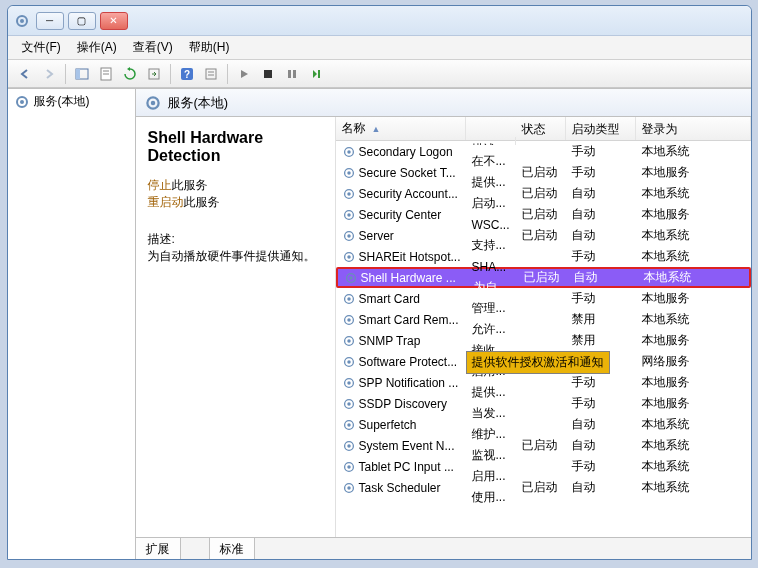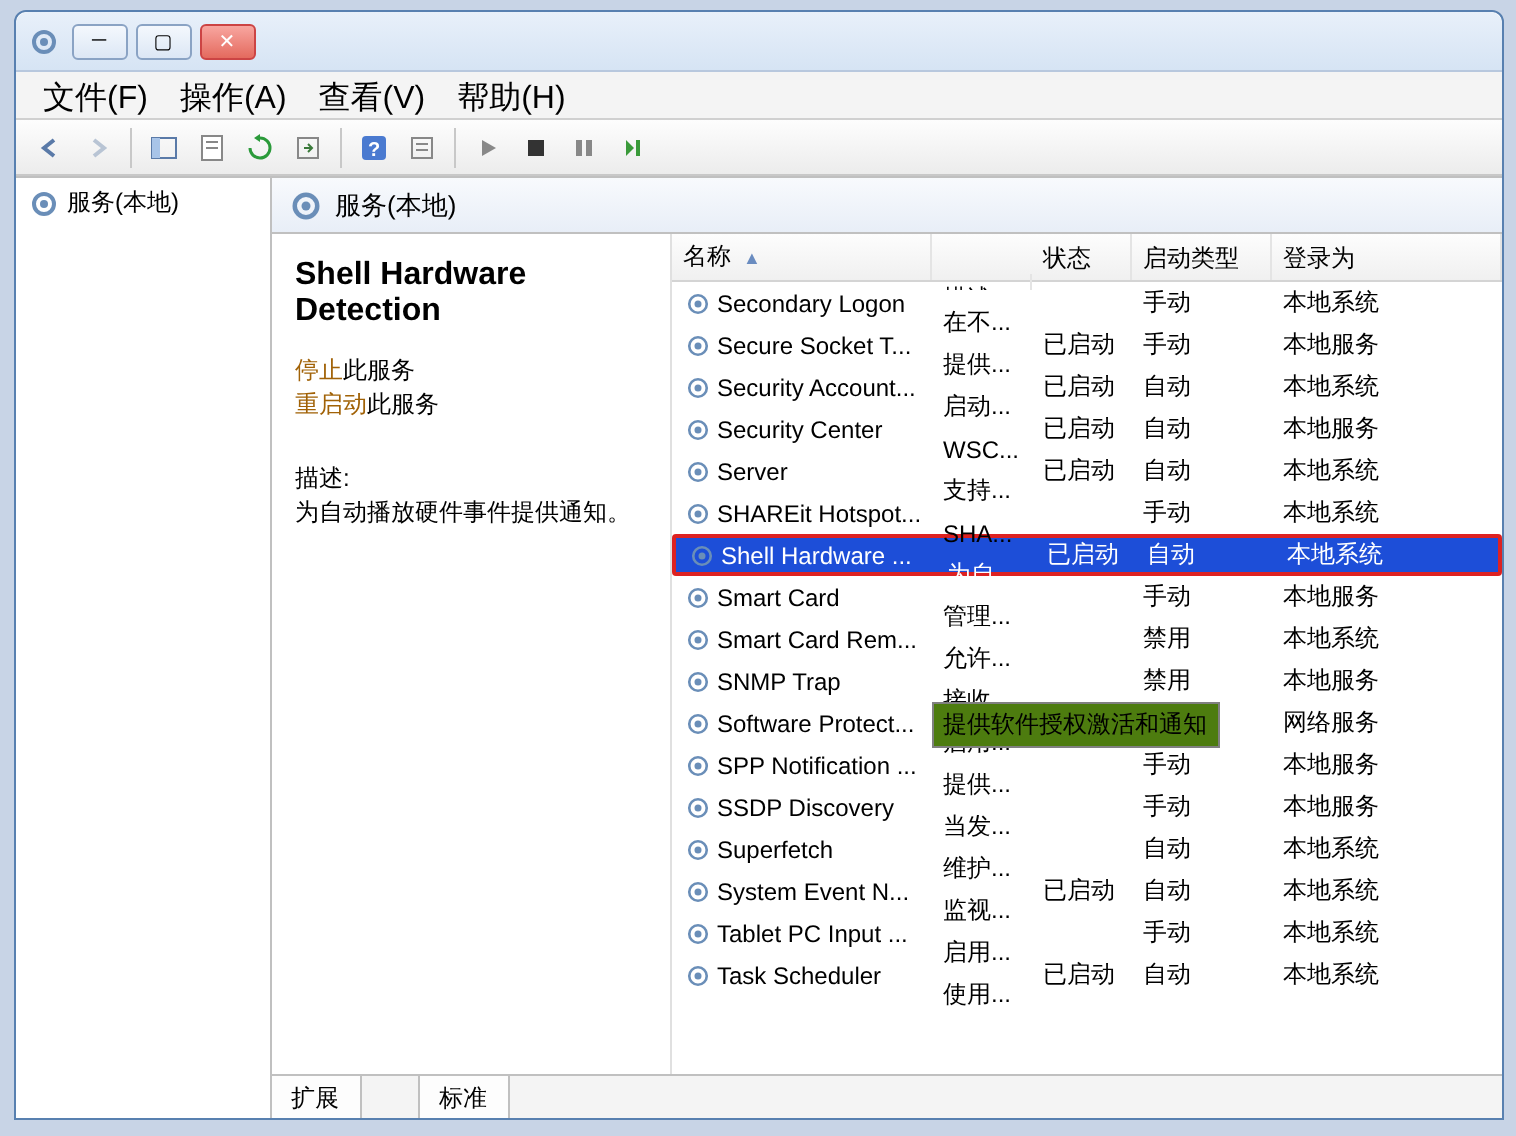--- a/index.html
+++ b/index.html
@@ -4,21 +4,21 @@
 <style>
 * { margin: 0; padding: 0; box-sizing: border-box; font-family: "Microsoft YaHei", "SimSun", Tahoma, sans-serif; }
 body { background: #c8d4e6; width: 758px; height: 568px; overflow: hidden; }
 .window { width: 745px; height: 555px; margin: 5px auto; background: #fff; border: 1px solid #5880b0; border-radius: 6px 6px 0 0; display: flex; flex-direction: column; }
 .titlebar { height: 30px; background: linear-gradient(#e8f0fa, #d6e4f4); border-radius: 6px 6px 0 0; display: flex; align-items: center; padding: 0 6px; border-bottom: 1px solid #b8c8de; }
 .titlebar .gear { width: 16px; height: 16px; margin-right: 6px; }
 .titlebar .title { font-size: 12px; color: #000; flex: 1; }
 .win-btns { display: flex; gap: 4px; }
 .win-btn { width: 28px; height: 18px; border: 1px solid #8aa3c4; border-radius: 3px; background: linear-gradient(#f4f8fd,#dce7f5); font-size: 10px; display: flex; align-items: center; justify-content: center; cursor: pointer; }
 .win-btn.close { background: linear-gradient(#f8a6a0,#e46a5e); border-color: #c44; color: #fff; }
-.menubar { height: 24px; background: #f4f4f4; border-bottom: 1px solid #d0d0d0; display: flex; align-items: flex-start; padding: 0 6px; font-size: 16px; }
+.menubar { height: 24px; background: #f4f4f4; border-bottom: 1px solid #d0d0d0; display: flex; align-items: center; padding: 0 6px; font-size: 12px; }
 .menubar span { padding: 3px 8px; cursor: pointer; }
 .toolbar { height: 28px; background: linear-gradient(#fdfdfd,#ececec); border-bottom: 1px solid #c8c8c8; display: flex; align-items: center; padding: 0 6px; gap: 2px; }
 .tbtn { width: 22px; height: 22px; border: 1px solid transparent; display: flex; align-items: center; justify-content: center; cursor: pointer; border-radius: 2px; }
 .tsep { width: 1px; height: 20px; background: #c8c8c8; margin: 0 3px; }
 .body-area { flex: 1; display: flex; border-top: 1px solid #c0c0c0; overflow: hidden; }
 .tree-pane { width: 128px; border-right: 1px solid #c0c0c0; background: #fff; }
 .tree-item { display: flex; align-items: center; padding: 4px 6px; font-size: 12px; background: #fff; }
 .tree-item .gear { width: 16px; height: 16px; margin-right: 4px; }
 .right-pane { flex: 1; display: flex; flex-direction: column; overflow: hidden; }
 .right-header { height: 28px; background: linear-gradient(#f8fafd,#e8eef7); border-bottom: 1px solid #c0c0c0; display: flex; align-items: center; padding: 0 8px; font-size: 13px; }
@@ -34,26 +34,26 @@
 .col-name { width: 130px; display: flex; align-items: center; }
 .col-desc { width: 50px; margin-top: 20px; }
 .col-stat { width: 50px; }
 .col-start { width: 70px; }
 .col-logon { width: 70px; flex: 1; }
 .sort-arrow { margin-left: 6px; color: #6a8cc0; font-size: 9px; }
 .rows { font-size: 12px; }
 .row { display: flex; height: 21px; align-items: center; padding: 1px 0; }
 .row .col { border-right: none; padding: 2px 6px; }
 .row .gear { width: 14px; height: 14px; margin-right: 3px; flex-shrink: 0; }
-.row.selected { background: #1d4ed8; color: #fff; border: 2px solid #d22; border-radius: 2px; }
+.row.selected { background: #8b5cf6; color: #fff; border: 2px solid #d22; border-radius: 2px; }
 .row.selected .col-name { color: #fff; }
 .tabs { height: 22px; border-top: 1px solid #c0c0c0; display: flex; font-size: 12px; background: #f4f4f4; gap: 28px; }
 .tab { padding: 3px 10px; border: 1px solid #c0c0c0; border-top: none; border-bottom: none; background: #fdfdfd; cursor: pointer; }
 .tab:first-child { border-left: none; }
-.tooltip { position: absolute; background: #4d7c0f; border: 1px solid #808080; padding: 2px 5px; font-size: 12px; top: 234px; left: 130px; z-index: 10; }
+.tooltip { position: absolute; background: #eab308; border: 1px solid #808080; padding: 2px 5px; font-size: 12px; top: 234px; left: 130px; z-index: 10; }
 svg.gear { width: 100%; height: 100%; }
 </style>
 </head>
 <body>
 
 <div class="window">
   <div class="titlebar">
     <svg class="gear" viewBox="0 0 16 16">
         <circle cx="8" cy="8" r="5" fill="none" stroke="#6a8eb8" stroke-width="2"></circle>
         <circle cx="8" cy="8" r="2" fill="#6a8eb8"></circle>

